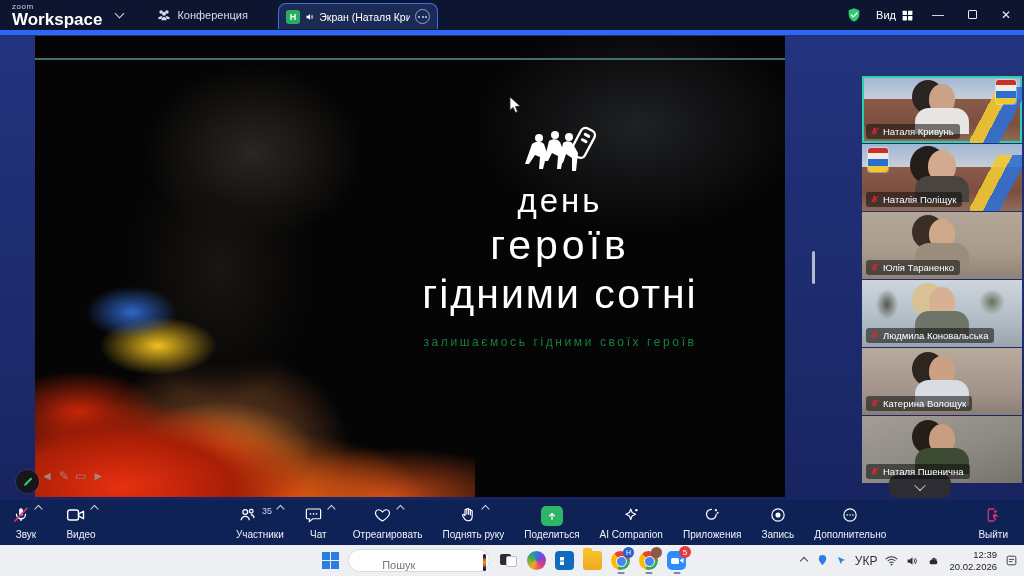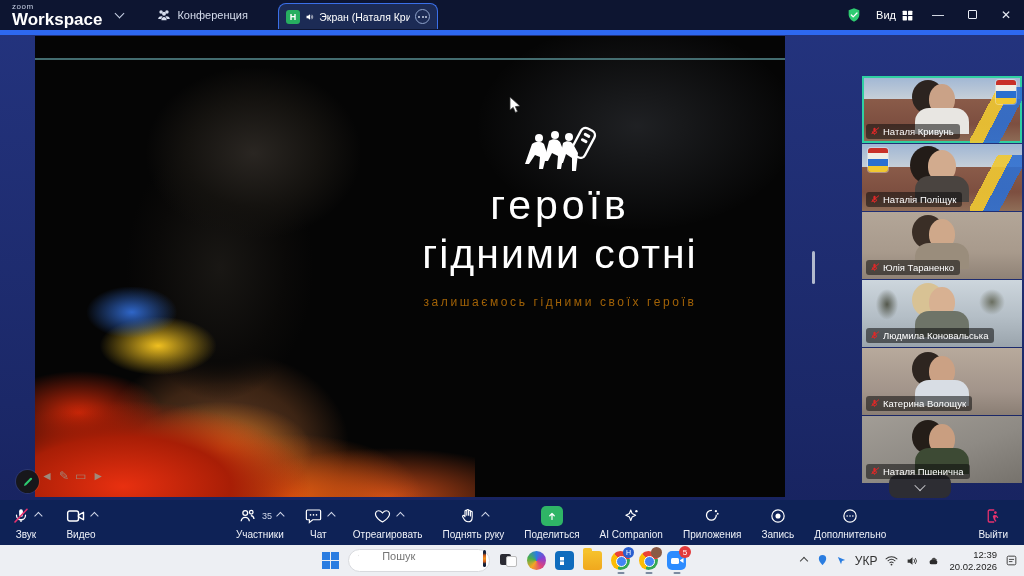--- a/index.html
+++ b/index.html
@@ -42,21 +42,21 @@
       radial-gradient(ellipse 240px 110px at 20% 95%, #e83010 0%, #a81e06 45%, rgba(168,30,6,0) 78%),
       radial-gradient(ellipse 190px 90px at 58% 100%, #e05a10 0%, rgba(224,90,16,0) 70%),
       radial-gradient(ellipse 150px 80px at 42% 78%, #f08020 0%, rgba(240,128,32,0) 62%),
       radial-gradient(ellipse 220px 70px at 80% 100%, #c84a18 0%, rgba(200,74,24,0) 70%),
       radial-gradient(ellipse 120px 60px at 10% 60%, #d02808 0%, rgba(208,40,8,0) 70%); }
   .slide-content { position:absolute; left:300px; top:0; width:450px; text-align:center; color:#fff; }
   .crowd-icon { margin:90px auto 8px; width:86px; height:48px; display:block; }
   .t1 { font-size:33px; letter-spacing:3px; font-weight:normal; }
   .t2 { font-size:41px; letter-spacing:4px; margin-top:2px; }
   .t3 { font-size:41px; letter-spacing:2px; margin-top:2px; white-space:nowrap; }
-  .tsub { font-size:12px; letter-spacing:2.6px; margin-top:17px; color:#a16207; }
+  .tsub { font-size:12px; letter-spacing:2.6px; margin-top:17px; color:#15803d; }
   .slide-nav { position:absolute; left:6px; bottom:-14px; display:flex; gap:6px; color:#9a9a8e; font-size:12px; opacity:.85; }
   .slide-nav span { cursor:pointer; }
   .cursor { position:absolute; left:474px; top:60px; width:12px; height:18px; }
 
   .annotate-btn { position:absolute; left:16px; top:470px; width:23px; height:23px; border-radius:50%; background:#17171b; display:flex; align-items:center; justify-content:center; box-shadow:0 0 0 1px rgba(255,255,255,.08); }
   .resize-handle { position:absolute; left:812px; top:251px; width:3px; height:33px; background:#cdd3de; border-radius:2px; opacity:.85; }
 
   
   .sidebar { position:absolute; left:862px; top:64px; width:160px; }
   .tile { position:relative; width:160px; height:67px; margin-bottom:1px; overflow:hidden; background:#555; }
@@ -78,34 +78,34 @@
   .crest.tr { right:6px; top:4px; } .crest.tl { left:6px; top:4px; }
   .ribbon { position:absolute; right:0; bottom:0; width:52px; height:56px; z-index:1;
     background:linear-gradient(118deg, transparent 34%, #f0c832 34% 52%, #2f6fd0 52% 72%, transparent 72%); opacity:.9; }
   .collapse-btn { position:absolute; left:889px; top:475px; width:62px; height:23px; background:#2d2d33; border-radius:8px; display:flex; align-items:center; justify-content:center; }
   .collapse-btn i { width:8px; height:8px; border-right:1.6px solid #c8c8cc; border-bottom:1.6px solid #c8c8cc; transform:rotate(45deg) translate(-1px,-1px); }
 
   
   .toolbar { position:absolute; left:0; top:500px; width:1024px; height:45px; background:#0e2256; display:flex; align-items:center; color:#eef1f8; }
   .tool { display:flex; flex-direction:column; align-items:center; justify-content:center; gap:3px; position:relative; padding:0 6px; cursor:pointer; }
   .tool .lbl { font-size:10px; white-space:nowrap; }
-  .icon-row { display:flex; align-items:center; gap:4px; height:20px; }
+  .icon-row { display:flex; gap:4px; height:20px; }
   .caret-up { width:6px; height:6px; border-right:1.4px solid #cfd6e8; border-bottom:1.4px solid #cfd6e8; transform:rotate(-135deg) translate(-1px,1px); cursor:pointer; }
   .count { font-size:9px; color:#cfd6e8; margin-left:1px; }
   .group-left { display:flex; margin-left:6px; gap:14px; }
   .group-center { display:flex; margin-left:128px; gap:8px; }
   .group-right { margin-left:auto; margin-right:10px; }
   .share-chip { width:22px; height:20px; border-radius:5px; background:#2fb566; display:flex; align-items:center; justify-content:center; }
 
   
   .taskbar { position:absolute; left:0; top:545px; width:1024px; height:31px; background:#edeff3; display:flex; align-items:center; }
   .tb-center { display:flex; align-items:center; gap:9px; margin-left:322px; }
   .win-logo { width:17px; height:17px; display:grid; grid-template-columns:8px 8px; grid-template-rows:8px 8px; gap:1px; }
   .win-logo i { background:#2a7de1; }
-  .search-pill { width:142px; height:23px; background:#fff; border:1px solid #d8dade; border-radius:13px; display:flex; align-items:flex-start; padding:0 3px 0 9px; gap:23px; }
+  .search-pill { width:142px; height:23px; background:#fff; border:1px solid #d8dade; border-radius:13px; display:flex; align-items:flex-end; padding:0 3px 0 9px; gap:23px; }
   .search-pill input { border:none; outline:none; width:78px; font-size:11px; color:#555; background:transparent; font-family:"Liberation Sans",sans-serif; }
   .bing-thumb { width:27px; height:17px; border-radius:8px; margin-left:auto; background:radial-gradient(circle at 55% 50%, #f59a1e 0%, #c8581a 38%, #16243e 62%, #0d1830 100%); }
   .tk-ic { width:19px; height:19px; position:relative; border-radius:4px; }
   .taskview i.b { position:absolute; left:1px; top:3px; width:11px; height:11px; background:#2b2b33; border-radius:2px; }
   .taskview i.f { position:absolute; left:7px; top:5px; width:11px; height:11px; background:#fdfdfd; border:1px solid #bbb; border-radius:2px; }
   .copilot { border-radius:50%; background:conic-gradient(#2a7de1,#8a3fd0,#e0457a,#f5a623,#4ab04a,#2a7de1); }
   .store { background:#0f6cbd; border-radius:4px; }
   .store::after { content:""; position:absolute; left:4.5px; top:6px; width:10px; height:8px; background:linear-gradient(#fff,#fff); clip-path:polygon(0 0,45% 0,45% 45%,0 45%,0 55%,45% 55%,45% 100%,0 100%,0 0); box-shadow:6px 0 0 -0.5px #fff; }
   .folder { background:linear-gradient(180deg,#f6c22c 0%,#f0a81e 100%); border-radius:3px; }
   .folder::before { content:""; position:absolute; left:0; top:-3px; width:9px; height:5px; background:#f6c22c; border-radius:2px 2px 0 0; }
@@ -196,20 +196,21 @@
             <path d="M32 15c4-3 9-2 11 1l4 10-3 17h-4l1-13-6-3-4 8h-4l5-20z"></path>
           <circle cx="52" cy="11" r="4"></circle>
             <path d="M46 17c4-3 8-2 10 1l5 9-2 18h-4l0-13-6-4-3 9h-4l4-20z"></path>
           <g transform="rotate(28 66 18)">
               <rect x="58" y="2" width="15" height="30" rx="5" fill="none" stroke="#fff" stroke-width="2.4"></rect>
               <rect x="62" y="7" width="7" height="3" rx="1.5"></rect>
               <rect x="62" y="13" width="7" height="3" rx="1.5"></rect>
             </g>
         </g>
       </svg>
+      <div class="t1">день</div>
       <div class="t2">героїв</div>
       <div class="t3">гідними сотні</div>
       <div class="tsub">залишаємось гідними своїх героїв</div>
     </div>
     <div class="slide-nav" style="bottom:14px;">
       <span>◄</span>
       <span>✎</span>
       <span>▭</span>
       <span>►</span>
     </div>

